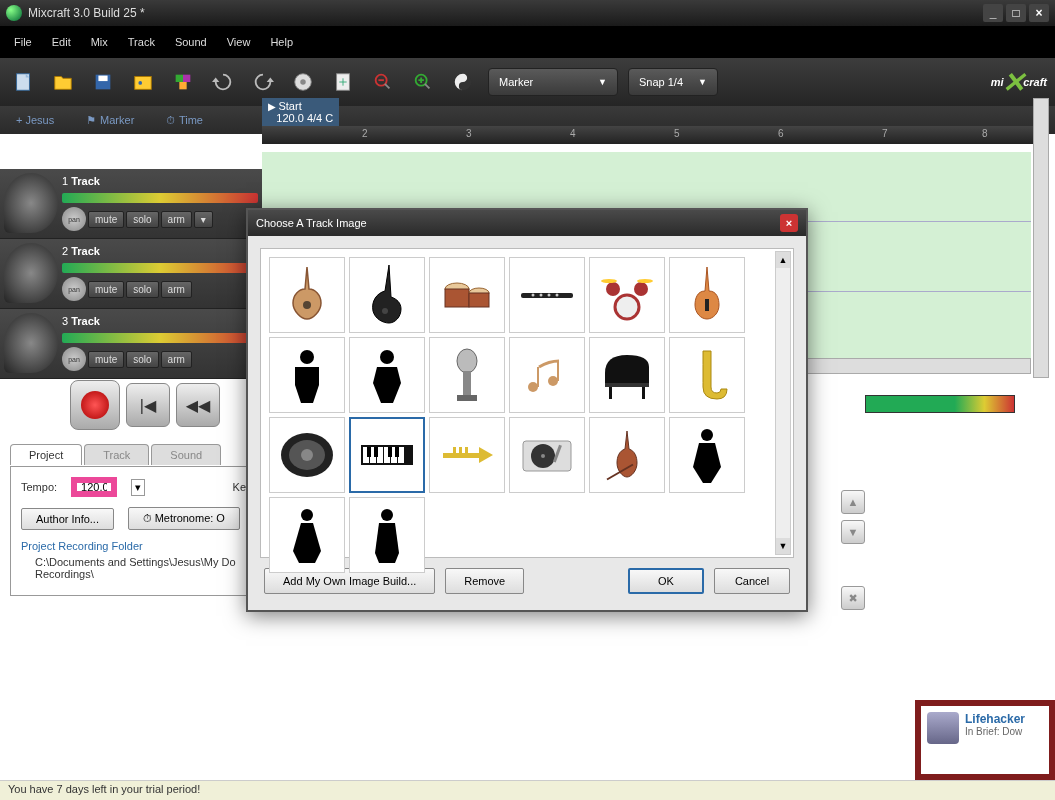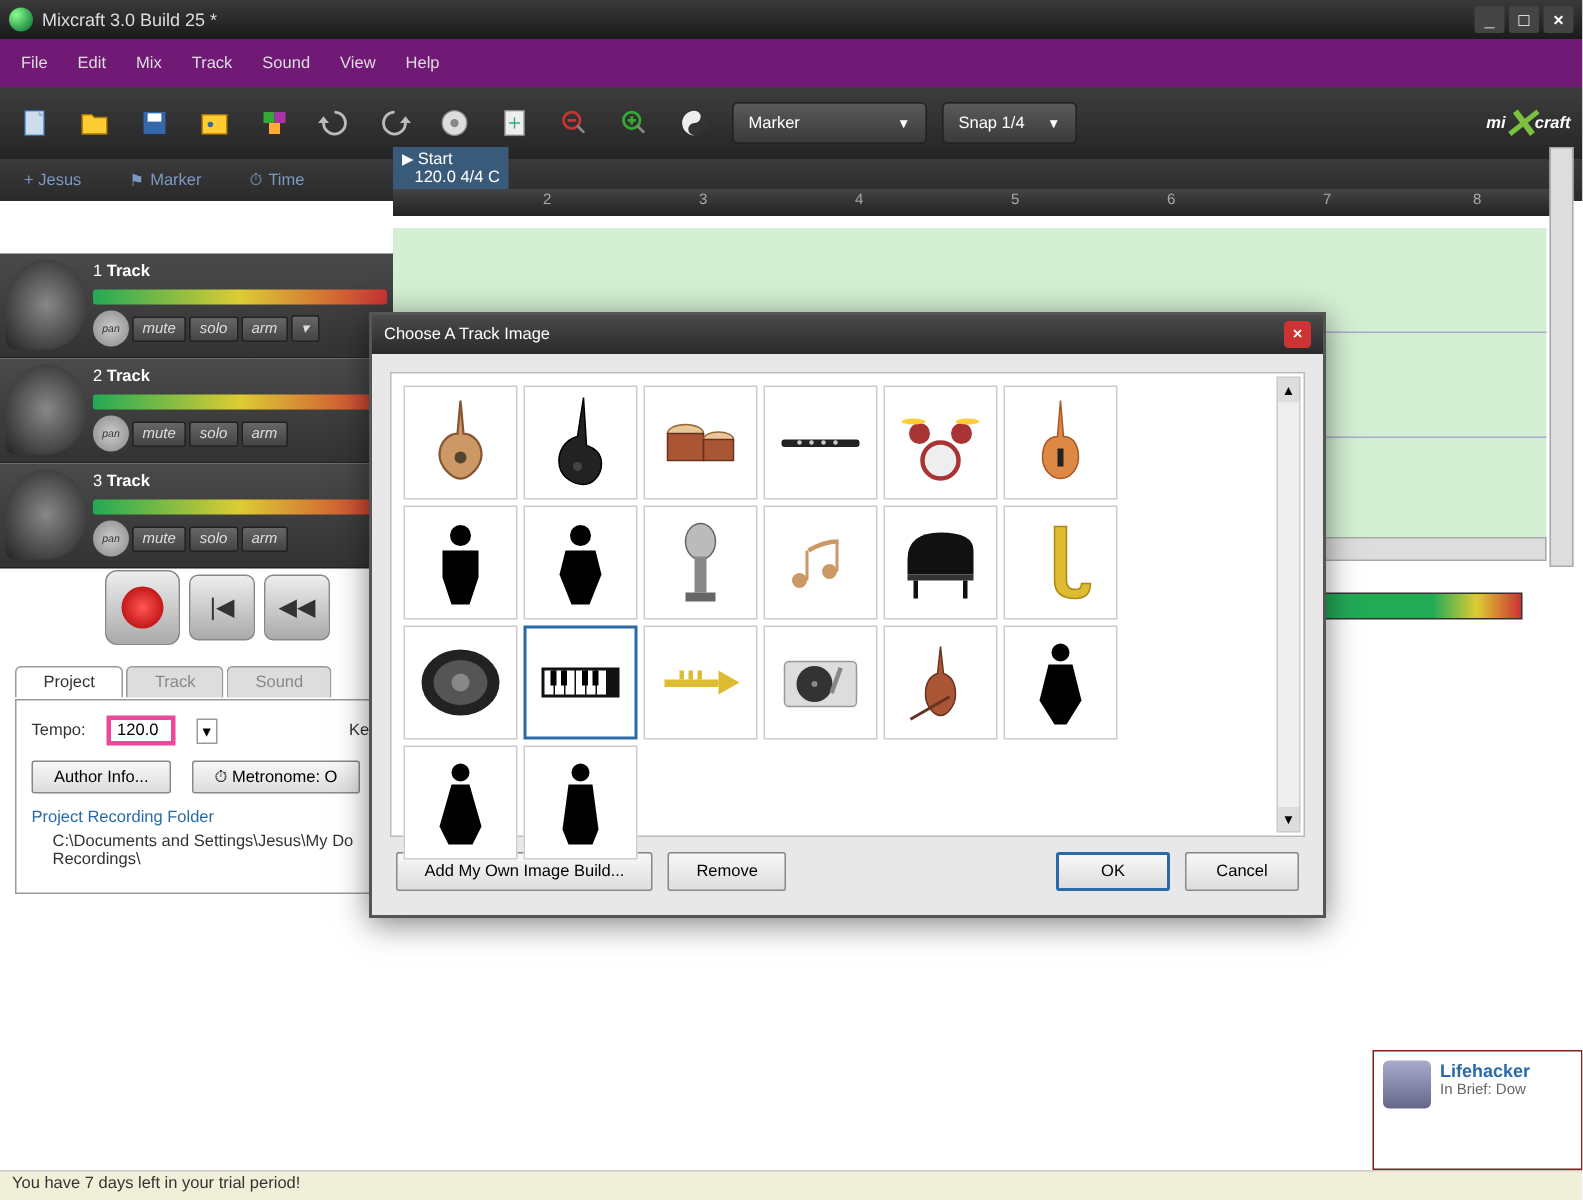--- a/index.html
+++ b/index.html
@@ -6,21 +6,21 @@
 body { width: 1055px; height: 800px; background: #fff; overflow: hidden; position: relative; }
 
 
 .titlebar { height: 26px; background: linear-gradient(#3a3a3a, #1a1a1a); display: flex; align-items: center; padding: 0 6px; color: #ddd; }
 .titlebar .app-icon { width: 16px; height: 16px; margin-right: 6px; background: radial-gradient(circle at 30% 30%, #8f8, #063); border-radius: 50%; }
 .titlebar .title { flex: 1; font-size: 12px; }
 .window-btns { display: flex; gap: 3px; }
 .window-btn { width: 20px; height: 18px; background: #444; color: #fff; display: flex; align-items: center; justify-content: center; border-radius: 2px; cursor: pointer; font-weight: bold; font-size: 12px; }
 
 
-.menubar { height: 21px; background: #701a75; display: flex; align-items: center; padding: 16px 4px; }
+.menubar { height: 21px; background: #000000; display: flex; align-items: center; padding: 16px 4px; }
 .menubar .menu-item { color: #ddd; padding: 4px 10px; cursor: pointer; }
 
 
 .toolbar { height: 48px; background: linear-gradient(#3d3d3d, #252525); display: flex; align-items: center; padding: 0 8px; gap: 10px; }
 .tool-btn { width: 30px; height: 30px; display: flex; align-items: center; justify-content: center; cursor: pointer; border-radius: 3px; }
 .tool-btn svg { width: 22px; height: 22px; }
 .toolbar .dropdown { background: linear-gradient(#5a5a5a, #3a3a3a); border: 1px solid #222; border-radius: 4px; height: 28px; display: flex; align-items: center; padding: 0 10px; color: #fff; min-width: 130px; cursor: pointer; }
 .toolbar .dropdown .arrow { margin-left: auto; font-size: 9px; }
 .logo { margin-left: auto; color: #fff; font-size: 22px; font-style: italic; font-weight: bold; display: flex; align-items: center; }
 .logo .x { color: #7cc040; font-size: 28px; margin: 0 -2px; }
@@ -35,21 +35,21 @@
 .timeline-ruler { height: 18px; background: linear-gradient(#444, #222); position: relative; color: #aaa; }
 .timeline-ruler .tick { position: absolute; top: 2px; font-size: 10px; }
 
 
 .tracks-panel { position: absolute; left: 0; top: 152px; width: 262px; margin-top: 17px; }
 .track { height: 70px; background: linear-gradient(#4a4a4a, #333); border-bottom: 1px solid #222; display: flex; padding: 4px; color: #ddd; position: relative; }
 .track-icon { width: 54px; height: 60px; background: radial-gradient(ellipse at center, #888, #222); border-radius: 50% 50% 50% 10%; margin-right: 4px; }
 .track-ctrls { flex: 1; }
 .track-num-name { font-size: 11px; color: #fff; padding: 2px 0; }
 .track-slider { height: 10px; background: linear-gradient(to right, #2a5, #dc3, #c33); margin: 4px 0; border-radius: 2px; }
-.track-btns { display: flex; gap: 2px; align-items: center; font-style: italic; }
+.track-btns { display: flex; gap: 2px; align-items: center; }
 .pan-knob { width: 24px; height: 24px; background: radial-gradient(#ccc, #888); border-radius: 50%; font-size: 7px; display: flex; align-items: center; justify-content: center; color: #333; }
 .track-sm-btn { background: linear-gradient(#666,#444); border: 1px solid #222; color: #ddd; padding: 2px 6px; font-size: 10px; cursor: pointer; border-radius: 2px; }
 
 
 .track-lanes { position: absolute; left: 262px; top: 152px; right: 24px; }
 .lane { height: 70px; background: #d4f0d4; border-bottom: 1px solid #aac; }
 
 
 .transport { position: absolute; left: 70px; top: 380px; display: flex; gap: 6px; align-items: center; }
 .rec-btn { width: 50px; height: 50px; background: linear-gradient(#eee,#aaa); border-radius: 8px; display: flex; align-items: center; justify-content: center; cursor: pointer; border: 1px solid #888; }
@@ -58,47 +58,47 @@
 
 
 .lower-tabs { position: absolute; left: 10px; top: 444px; display: flex; }
 .tab { background: #ddd; border: 1px solid #999; border-bottom: none; padding: 4px 18px; cursor: pointer; border-radius: 4px 4px 0 0; margin-right: 2px; color: #888; }
 .tab.active { background: #fff; color: #333; }
 
 
 .project-panel { position: absolute; left: 10px; top: 466px; width: 430px; height: 130px; background: #fff; border: 1px solid #999; padding: 10px; }
 .proj-row { display: flex; align-items: center; gap: 14px; margin-bottom: 10px; }
 .proj-row label { color: #333; }
-.proj-row input, .proj-row select { border: 3px solid #ec4899; padding: 2px 4px; height: 20px; }
+.proj-row input, .proj-row select { border: 6px solid #ec4899; padding: 2px 4px; height: 20px; }
 .proj-btn { background: linear-gradient(#f8f8f8,#ddd); border: 1px solid #888; padding: 4px 14px; cursor: pointer; border-radius: 2px; }
 .proj-folder-label { color: #2a6aa8; font-size: 11px; }
 .proj-folder-path { color: #333; padding: 4px 14px; }
 
 
 .meters { position: absolute; right: 40px; top: 395px; width: 150px; height: 18px; background: linear-gradient(to right,#2a5 60%,#dc3 80%,#c33); border: 1px solid #333; }
 
 
 .side-btns { position: absolute; right: 190px; top: 490px; display: flex; flex-direction: column; gap: 6px; }
 .side-btn { width: 24px; height: 24px; background: linear-gradient(#f8f8f8,#ccc); border: 1px solid #999; border-radius: 3px; display: flex; align-items: center; justify-content: center; cursor: pointer; color: #888; }
 
 
 .vscroll { position: absolute; right: 6px; top: 98px; width: 16px; height: 280px; background: #ddd; border: 1px solid #aaa; }
 .hscroll { position: absolute; left: 262px; right: 24px; top: 358px; height: 16px; background: #ddd; border: 1px solid #aaa; }
 
 
 .statusbar { position: absolute; bottom: 0; left: 0; right: 0; height: 20px; background: #f0f0d8; padding: 2px 8px; color: #333; border-top: 1px solid #ccc; }
 
 
-.notif { position: absolute; right: 0; bottom: 20px; width: 140px; height: 80px; background: #fff; border: 1px solid #7f1d1d; padding: 6px; display: flex; gap: 6px; }
+.notif { position: absolute; right: 0; bottom: 20px; width: 140px; height: 80px; background: #fff; border: 6px solid #7f1d1d; padding: 6px; display: flex; gap: 6px; }
 .notif-icon { width: 32px; height: 32px; background: linear-gradient(#aac,#668); border-radius: 4px; }
 .notif-text .t1 { color: #2a6aa8; font-weight: bold; font-size: 12px; }
 .notif-text .t2 { color: #666; font-size: 10px; }
 
 
-.dialog-overlay { position: absolute; left: 246px; top: 208px; width: 638px; background: #e8e8e8; border: 2px solid #555; box-shadow: 0 4px 20px rgba(0,0,0,0.5); }
+.dialog-overlay { position: absolute; left: 246px; top: 208px; width: 562px; background: #e8e8e8; border: 2px solid #555; box-shadow: 0 4px 20px rgba(0,0,0,0.5); }
 .dialog-title { height: 26px; background: linear-gradient(#4a4a4a,#2a2a2a); color: #fff; display: flex; align-items: center; padding: 0 8px; }
 .dialog-title .close { margin-left: auto; width: 18px; height: 18px; background: #c33; color: #fff; border-radius: 3px; display: flex; align-items: center; justify-content: center; cursor: pointer; font-weight: bold; }
 .dialog-body { padding: 12px; background: #e8e8e8; }
 .image-grid-wrap { background: #fff; border: 1px solid #bbb; padding: 8px; height: 310px; position: relative; }
 .image-grid { display: grid; grid-template-columns: repeat(6, 76px); grid-auto-rows: 76px; gap: 4px; }
 .img-cell { border: 1px solid #ccc; background: #fff; display: flex; align-items: center; justify-content: center; cursor: pointer; overflow: hidden; }
 .img-cell.selected { border: 2px solid #2a6aa8; }
 .img-cell svg { width: 64px; height: 64px; }
 .grid-scroll { position: absolute; right: 2px; top: 2px; bottom: 2px; width: 16px; background: #eee; border: 1px solid #ccc; }
 .grid-scroll .up, .grid-scroll .down { height: 16px; background: #ddd; display: flex; align-items: center; justify-content: center; cursor: pointer; font-size: 9px; }

